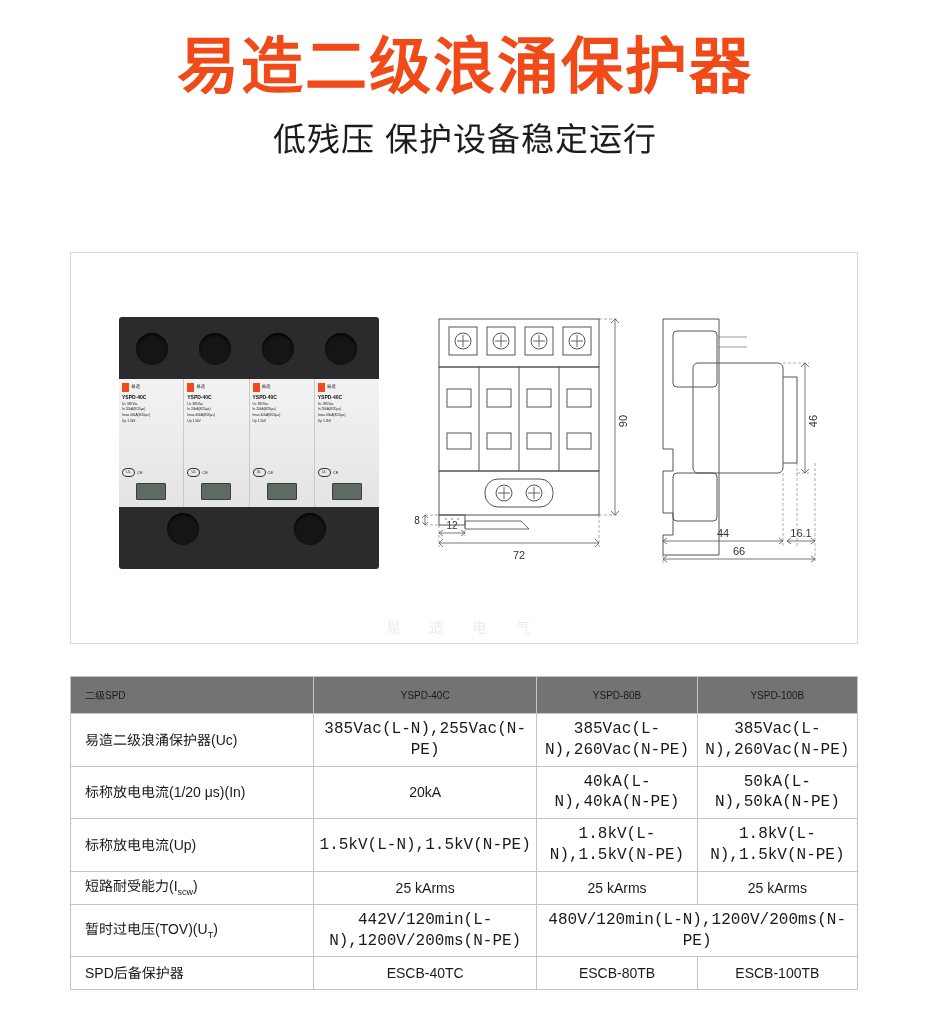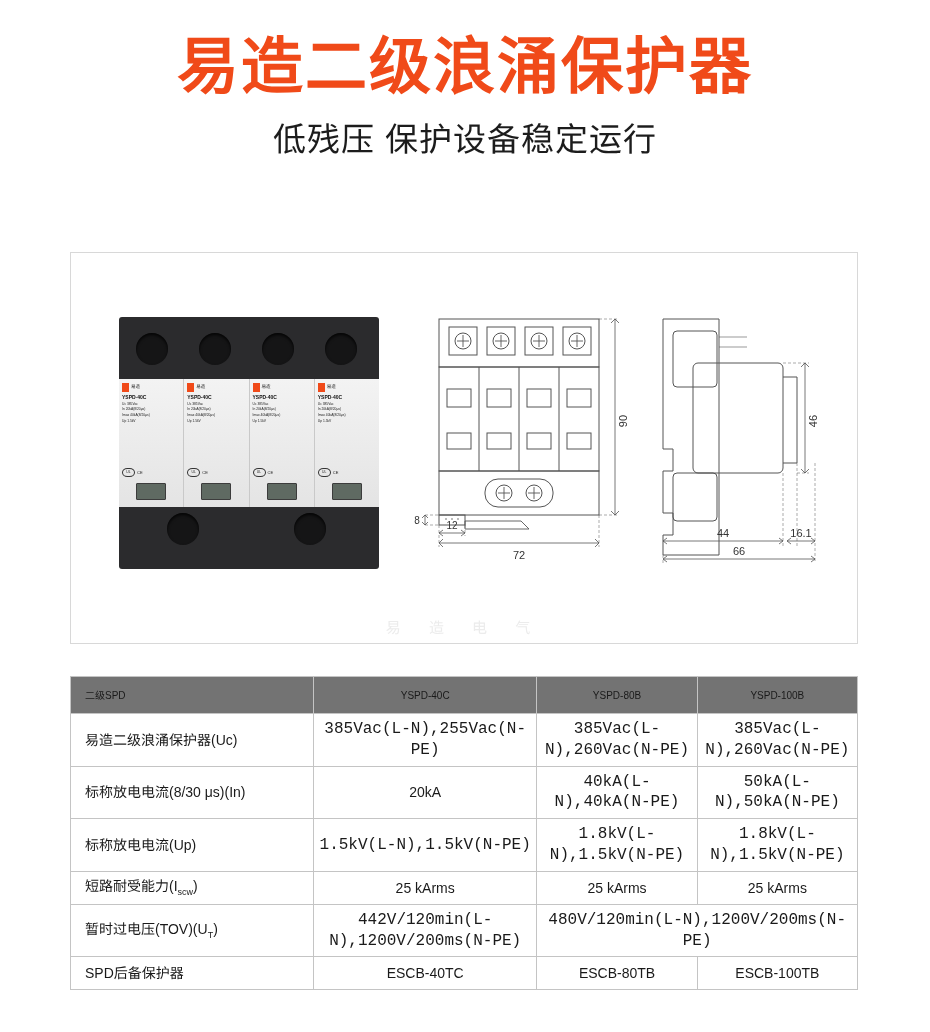--- a/index.html
+++ b/index.html
@@ -431,21 +431,21 @@
     </tr>
   </thead>
   <tbody>
     <tr>
       <td class="label">易造二级浪涌保护器(Uc)</td>
       <td class="small-cell">385Vac(L-N),255Vac(N-PE)</td>
       <td class="small-cell">385Vac(L-N),260Vac(N-PE)</td>
       <td class="small-cell">385Vac(L-N),260Vac(N-PE)</td>
     </tr>
     <tr>
-      <td class="label">标称放电电流(8/30 μs)(In)</td>
+      <td class="label">标称放电电流(1/20 μs)(In)</td>
       <td>20kA</td>
       <td class="small-cell">40kA(L-N),40kA(N-PE)</td>
       <td class="small-cell">50kA(L-N),50kA(N-PE)</td>
     </tr>
     <tr>
       <td class="label">标称放电电流(Up)</td>
       <td class="small-cell">1.5kV(L-N),1.5kV(N-PE)</td>
       <td class="small-cell">1.8kV(L-N),1.5kV(N-PE)</td>
       <td class="small-cell">1.8kV(L-N),1.5kV(N-PE)</td>
     </tr>

